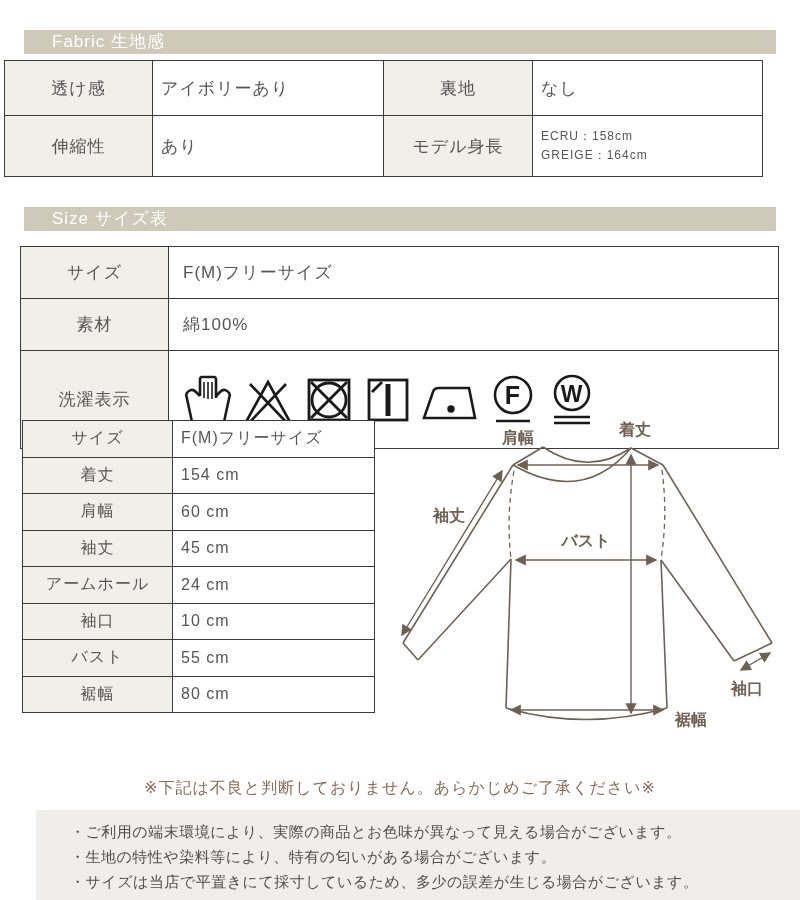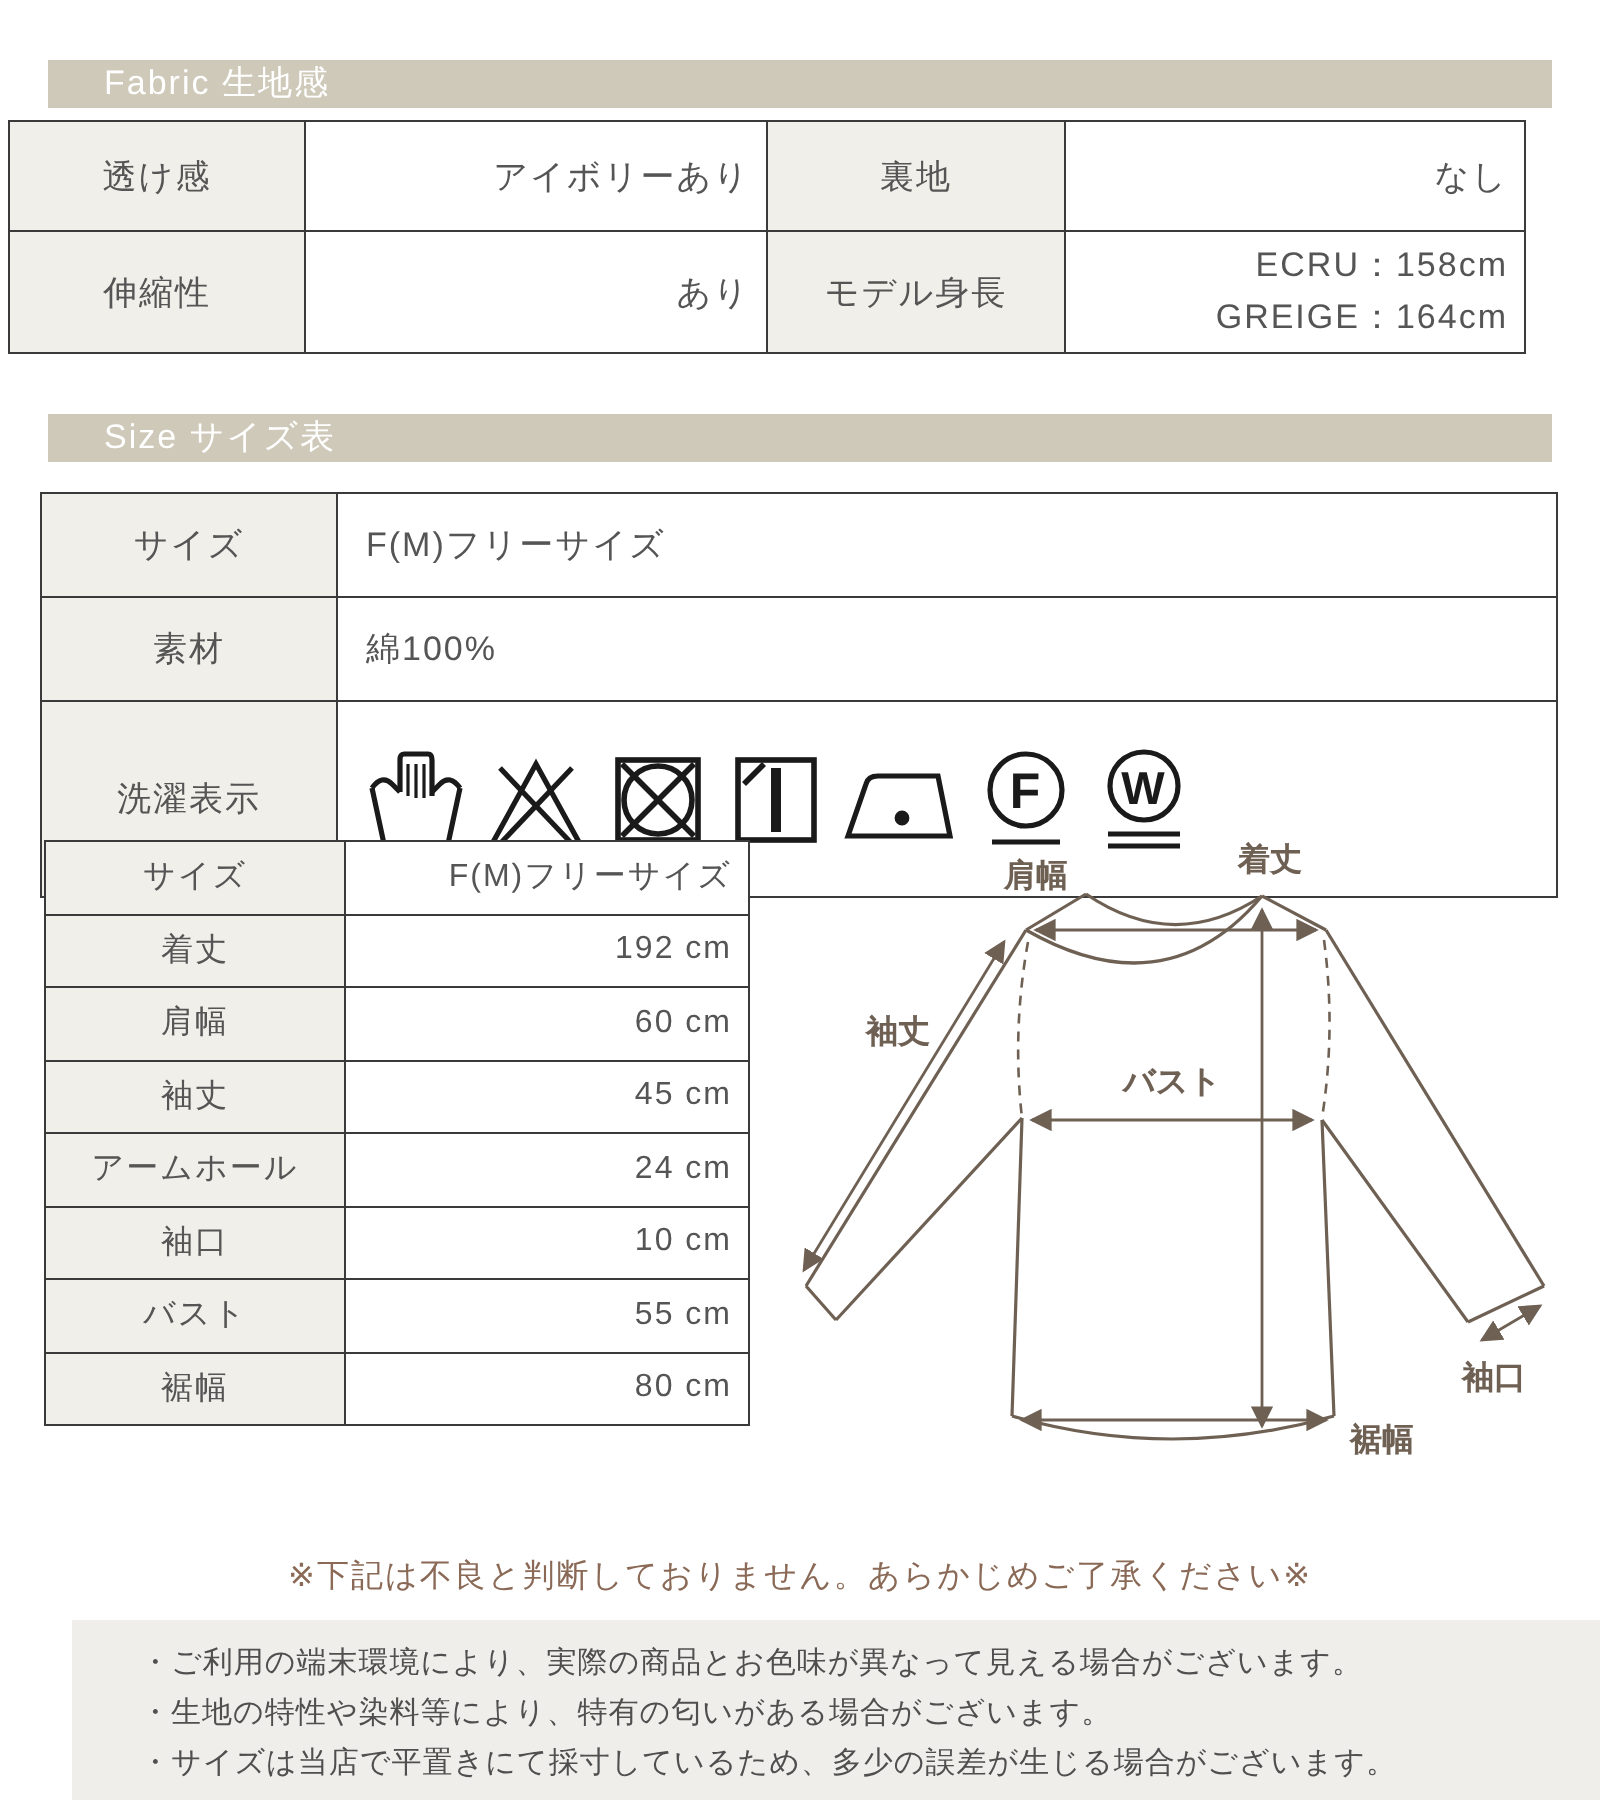--- a/index.html
+++ b/index.html
@@ -18,23 +18,23 @@
   }
   
   table.spec{border-collapse:collapse;table-layout:fixed;}
   table.spec td{
     border:1.5px solid #3a3a3a;
     font-size:17px;color:#555;
     padding:0 8px;box-sizing:border-box;
     letter-spacing:1px;
   }
   td.lbl{background:#f0efe9;text-align:center;}
-  td.val{background:#ffffff;text-align:right;}
+  td.val{background:#ffffff;text-align:left;}
   td.val.left{text-align:left;padding-left:14px;}
-  .two-line{line-height:1.55;font-size:17px;}
+  .two-line{line-height:1.55;font-size:12px;}
   
   #fabric-table{left:4px;top:60px;width:758px;}
   #fabric-table td{height:55px;}
   #fabric-table tr:nth-child(2) td{height:61px;}
   
   #size-table{left:20px;top:246px;width:758px;}
   #size-table tr:nth-child(1) td,#size-table tr:nth-child(2) td{height:52px;}
   #size-table tr:nth-child(3) td{height:98px;margin-left:42px;}
   .care-row{display:flex;align-items:center;gap:9px;}
   .care-row svg{display:block;}
@@ -188,21 +188,21 @@
       <col style="width:150px">
       <col style="width:202px">
     </colgroup>
   <tbody>
       <tr>
     <td class="lbl">サイズ</td>
     <td class="val">F(M)フリーサイズ</td>
   </tr>
   <tr>
     <td class="lbl">着丈</td>
-    <td class="val">192 cm</td>
+    <td class="val">154 cm</td>
   </tr>
   <tr>
     <td class="lbl">肩幅</td>
     <td class="val">60 cm</td>
   </tr>
   <tr>
     <td class="lbl">袖丈</td>
     <td class="val">45 cm</td>
   </tr>
   <tr>

